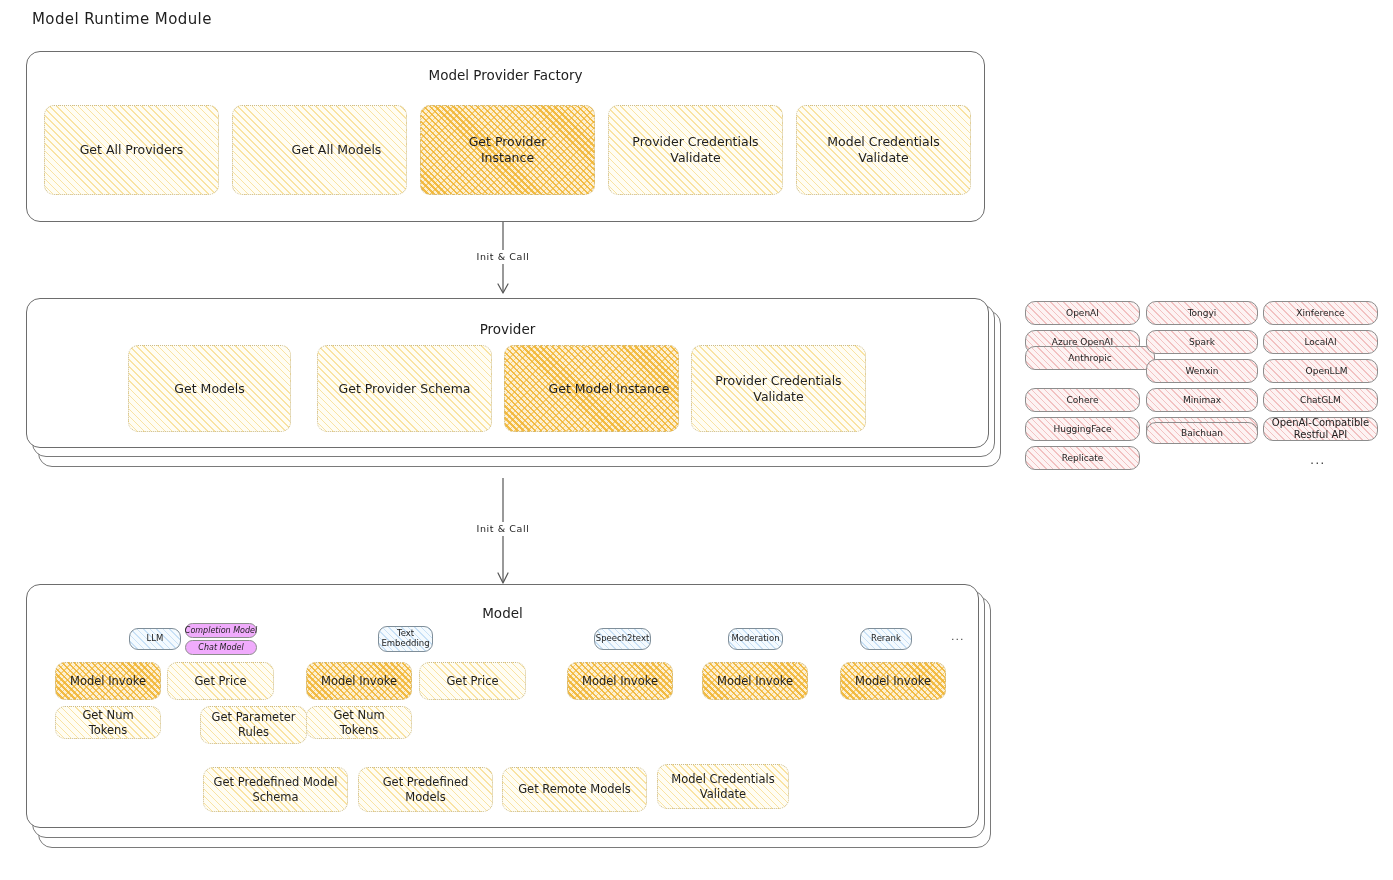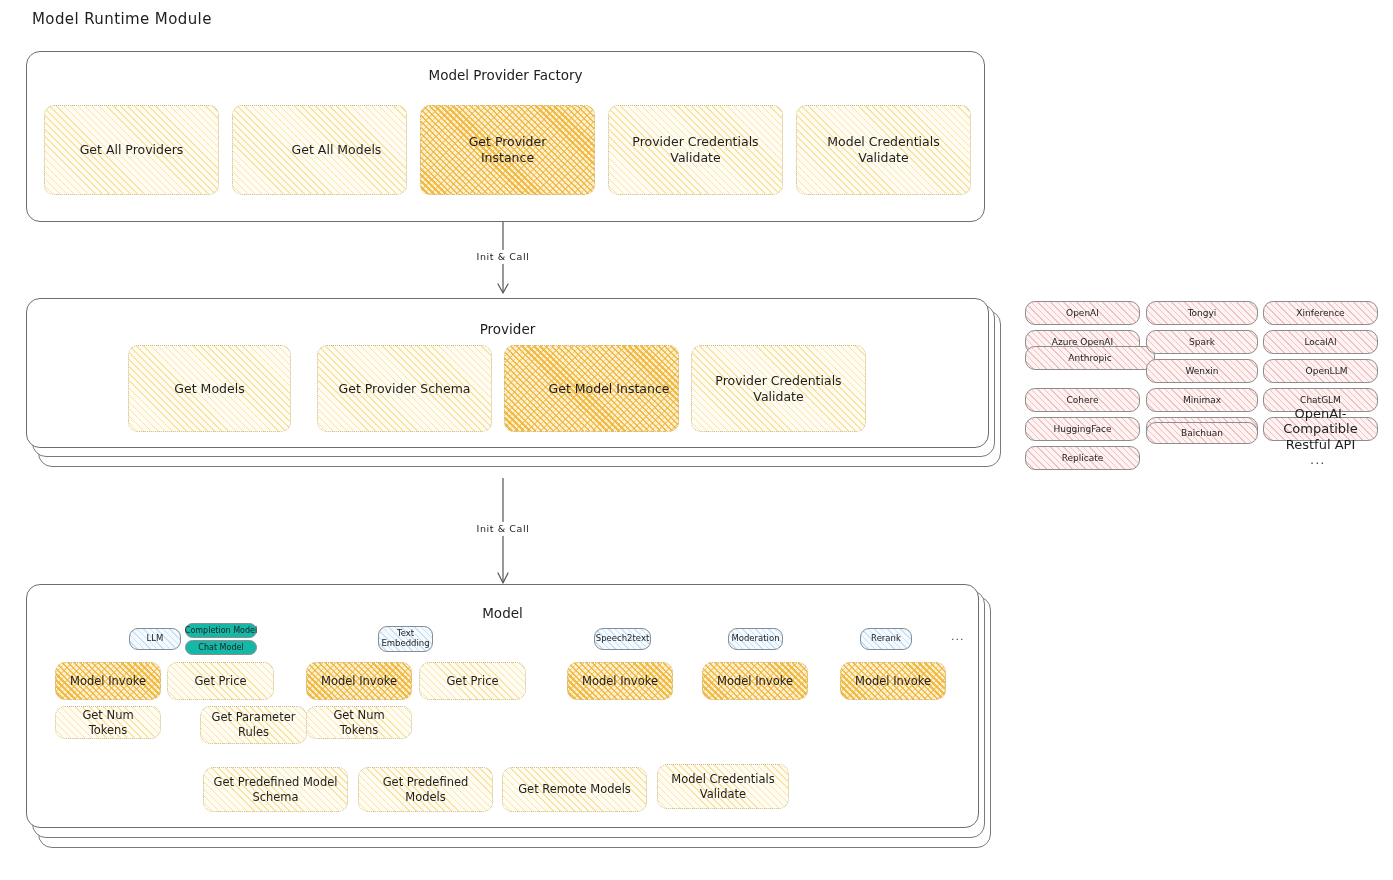--- a/index.html
+++ b/index.html
@@ -121,22 +121,23 @@
     text-align:center;
     font-size:8.5px;
     line-height:1.15;
     white-space:pre-line;
   }
   .subchip{
     border:1.2px solid #8d8d8d;
     border-radius:8px;
     display:flex;align-items:center;justify-content:center;
     font-size:8px;
-    background:#14b8a6;
-    white-space:nowrap;
+    background:#f0abfc;
+    white-space:nowrap;
+    font-style:italic;
   }
 
   .arrow-label{
     position:absolute;
     font-size:9.5px;
     letter-spacing:.6px;
     color:#1e1e1e;
     white-space:nowrap;
     text-align:center;
   }
@@ -213,21 +214,21 @@
   <div class="abs chip fill-pink" style="left:1146px;top:330px;width:112px;height:24px;">Spark</div>
   <div class="abs chip fill-pink" style="left:1146px;top:359px;width:112px;height:24px;">Wenxin</div>
   <div class="abs chip fill-pink" style="left:1146px;top:388px;width:112px;height:24px;">Minimax</div>
   <div class="abs chip fill-pink" style="left:1146px;top:417px;width:112px;height:24px;padding-left:29px;">ZhipuAI</div>
   <div class="abs chip fill-pink" style="left:1146px;top:422px;width:112px;height:22px;">Baichuan</div>
 
   <div class="abs chip fill-pink" style="left:1263px;top:301px;width:115px;height:24px;">Xinference</div>
   <div class="abs chip fill-pink" style="left:1263px;top:330px;width:115px;height:24px;">LocalAI</div>
   <div class="abs chip fill-pink" style="left:1263px;top:359px;width:115px;height:24px;padding-left:12px;">OpenLLM</div>
   <div class="abs chip fill-pink" style="left:1263px;top:388px;width:115px;height:24px;">ChatGLM</div>
-  <div class="abs chip fill-pink" style="left:1263px;top:417px;width:115px;height:24px;font-size:13px;">OpenAI-Compatible Restful API</div>
+  <div class="abs chip fill-pink" style="left:1263px;top:417px;width:115px;height:24px;font-size:10px;">OpenAI-Compatible Restful API</div>
   <div class="ellipsis" style="left:1310px;top:452px;">...</div>
 
   <div class="arrow-label" style="left:453px;top:523px;width:100px;">Init &amp; Call</div>
 
   <div class="abs deck" style="left:38px;top:596px;width:953px;height:252px;"></div>
   <div class="abs deck" style="left:32px;top:590px;width:953px;height:248px;"></div>
 
   <div class="abs panel" style="left:26px;top:584px;width:953px;height:244px;">
     <div class="panel-title" style="top:20px;font-size:13.5px;">Model</div>
   </div>

